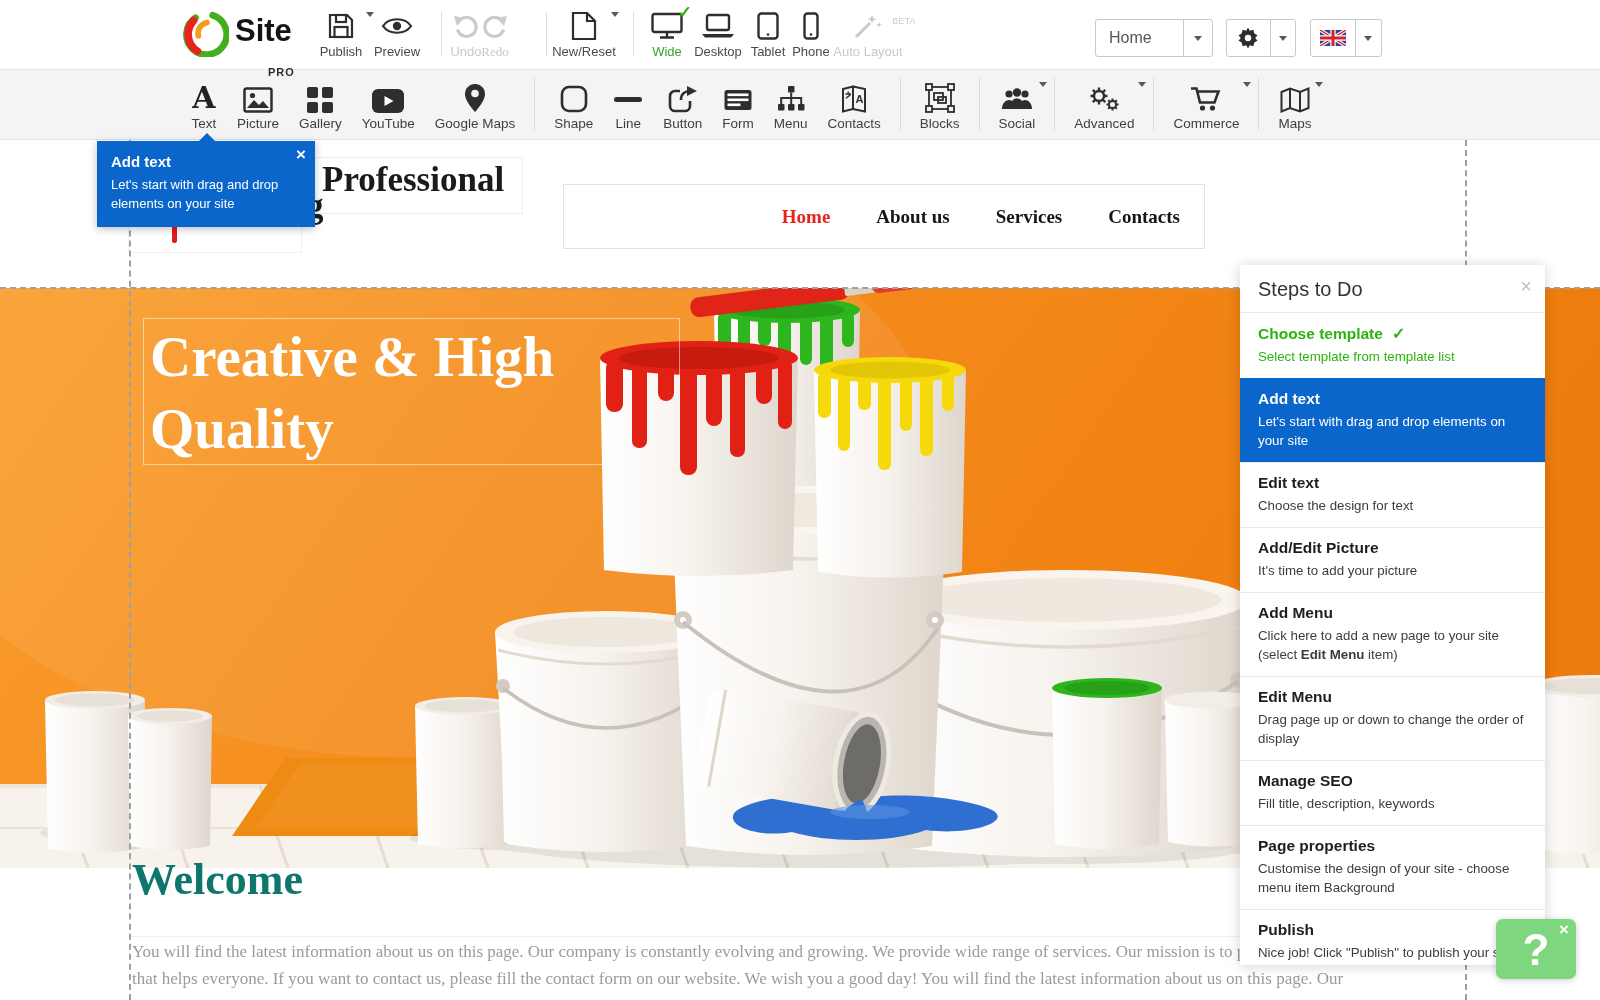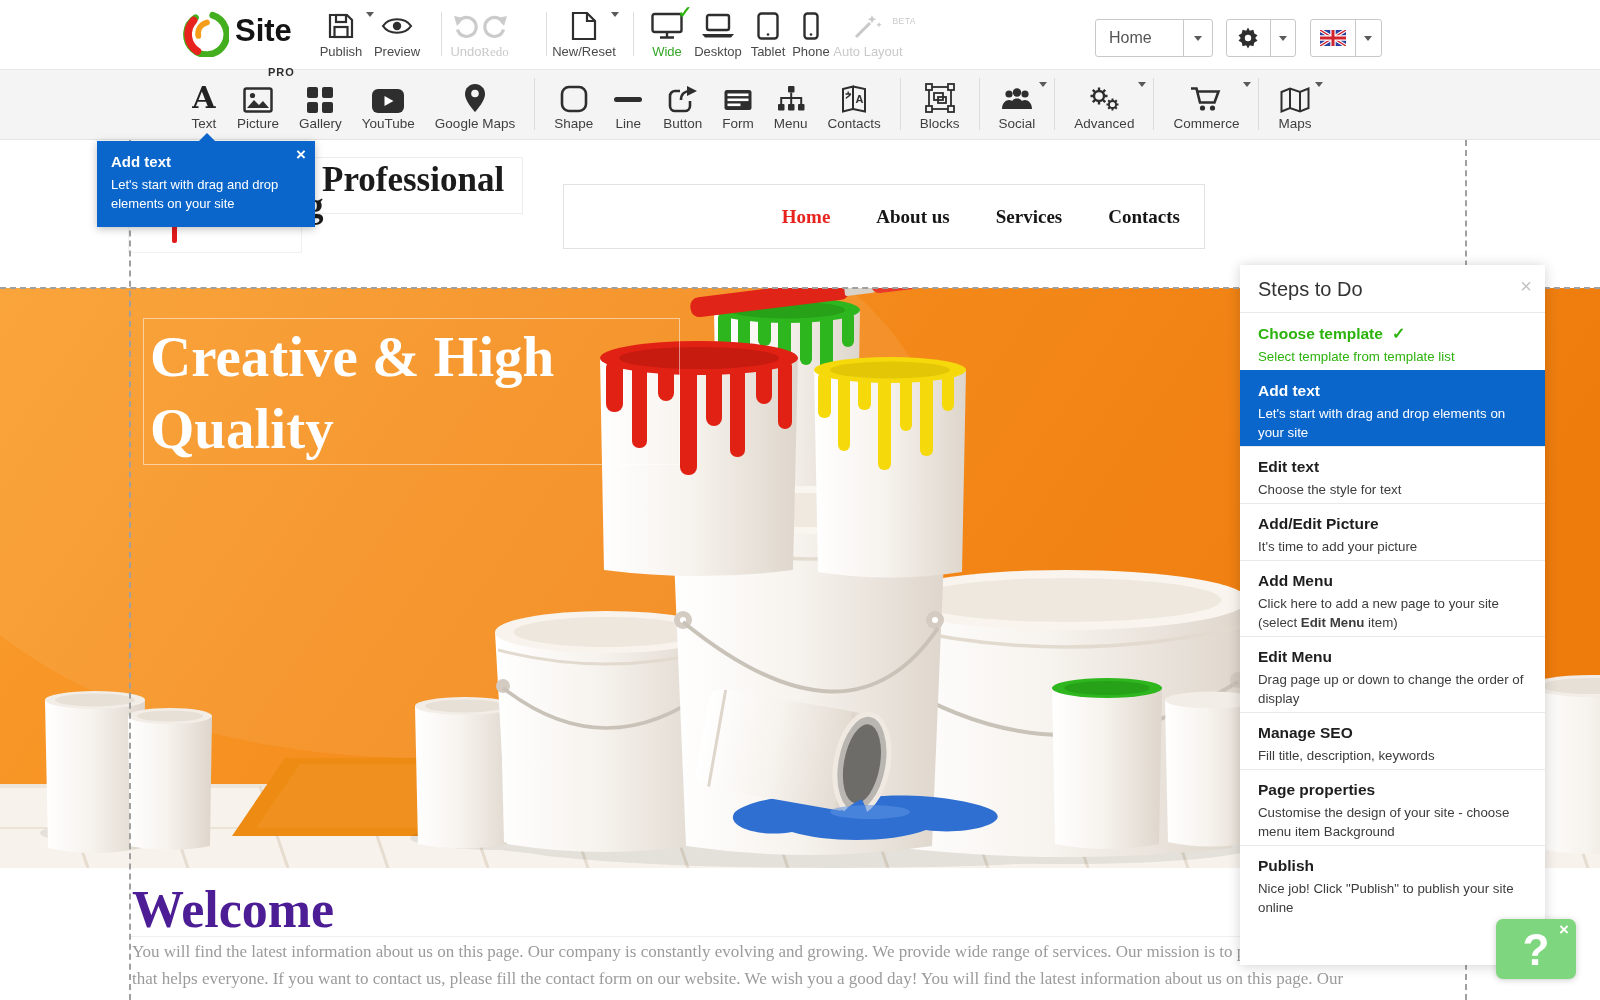--- a/index.html
+++ b/index.html
@@ -49,31 +49,31 @@
   #navbox { position:absolute; left:563px; top:44px; width:642px; height:65px; border:1px solid #e2e2e2;
     display:flex; align-items:center; justify-content:flex-end; gap:46px; padding-right:24px; z-index:2; background:#fff; }
   .nav-item { font-size:19px; font-weight:bold; color:#161616; }
   .nav-item.active { color:#e8231d; }
 
   #hero { position:absolute; left:0; top:148px; width:1600px; height:580px; z-index:1; overflow:hidden; }
   #hero-heading-box { position:absolute; left:143px; top:30px; width:537px; height:147px;
     border:1px solid rgba(255,255,255,.5); z-index:3; }
   #hero-heading { position:absolute; left:6px; top:2px; font-size:57px; font-weight:bold; color:#fff; line-height:72px; white-space:pre-line; }
 
-  #welcome-title { position:absolute; left:132px; top:740px; font-size:52px; font-weight:bold; color:#4c1d95; z-index:2; }
+  #welcome-title { position:absolute; left:132px; top:714px; font-size:44px; font-weight:bold; color:#0f766e; z-index:2; }
   #para-rule { position:absolute; left:130px; top:796px; width:1336px; border-top:1px solid #f0f0f0; z-index:2; }
   .para-line { position:absolute; left:132px; font-size:17px; color:#9b9b9b; white-space:nowrap; z-index:2; }
 
   
   #steps-panel { position:absolute; left:1240px; top:265px; width:305px; height:700px; background:#fff;
     box-shadow:0 1px 12px rgba(0,0,0,.18); z-index:50; overflow:hidden; }
   #steps-header { position:relative; padding:13px 18px 11px; }
   #steps-title { font-size:20px; color:#333; }
   #steps-close { position:absolute; right:13px; top:10px; font-size:20px; color:#c2c2c2; }
-  .step { border-top:1px solid #e9e9e9; padding:11px 18px 4px; }
+  .step { border-top:1px solid #e9e9e9; padding:11px 18px 12px; }
   .step-title { font-size:15.5px; font-weight:bold; color:#1e1e1e; margin-bottom:4px; }
   .step-desc { font-size:13.3px; color:#3c3c3c; line-height:19px; }
   .step.done .step-title, .step.done .step-desc { color:#2db30d; }
   .step-check { margin-left:9px; font-size:16px; font-weight:bold; color:#2db30d; }
   .step.active { background:#0a66cb; border-top-color:#0a66cb; }
   .step.active .step-title, .step.active .step-desc { color:#fff; }
 
   
   #tooltip { position:absolute; left:97px; top:141px; width:218px; background:#0a66cb; color:#fff;
     padding:12px 14px 14px; z-index:60; box-shadow:0 2px 8px rgba(0,0,0,.25); }
@@ -616,21 +616,21 @@
       <div class="step done">
         <div class="step-title"><span>Choose template</span><span class="step-check">✓</span></div>
         <div class="step-desc">Select template from template list</div>
       </div>
       <div class="step active">
         <div class="step-title"><span>Add text</span></div>
         <div class="step-desc">Let's start with drag and drop elements on your site</div>
       </div>
       <div class="step">
         <div class="step-title"><span>Edit text</span></div>
-        <div class="step-desc">Choose the style for text</div>
+        <div class="step-desc">Choose the design for text</div>
       </div>
       <div class="step">
         <div class="step-title"><span>Add/Edit Picture</span></div>
         <div class="step-desc">It's time to add your picture</div>
       </div>
       <div class="step">
         <div class="step-title"><span>Add Menu</span></div>
         <div class="step-desc"><span>Click here to add a new page to your site (select </span><b>Edit Menu</b><span> item)</span></div>
       </div>
       <div class="step">

